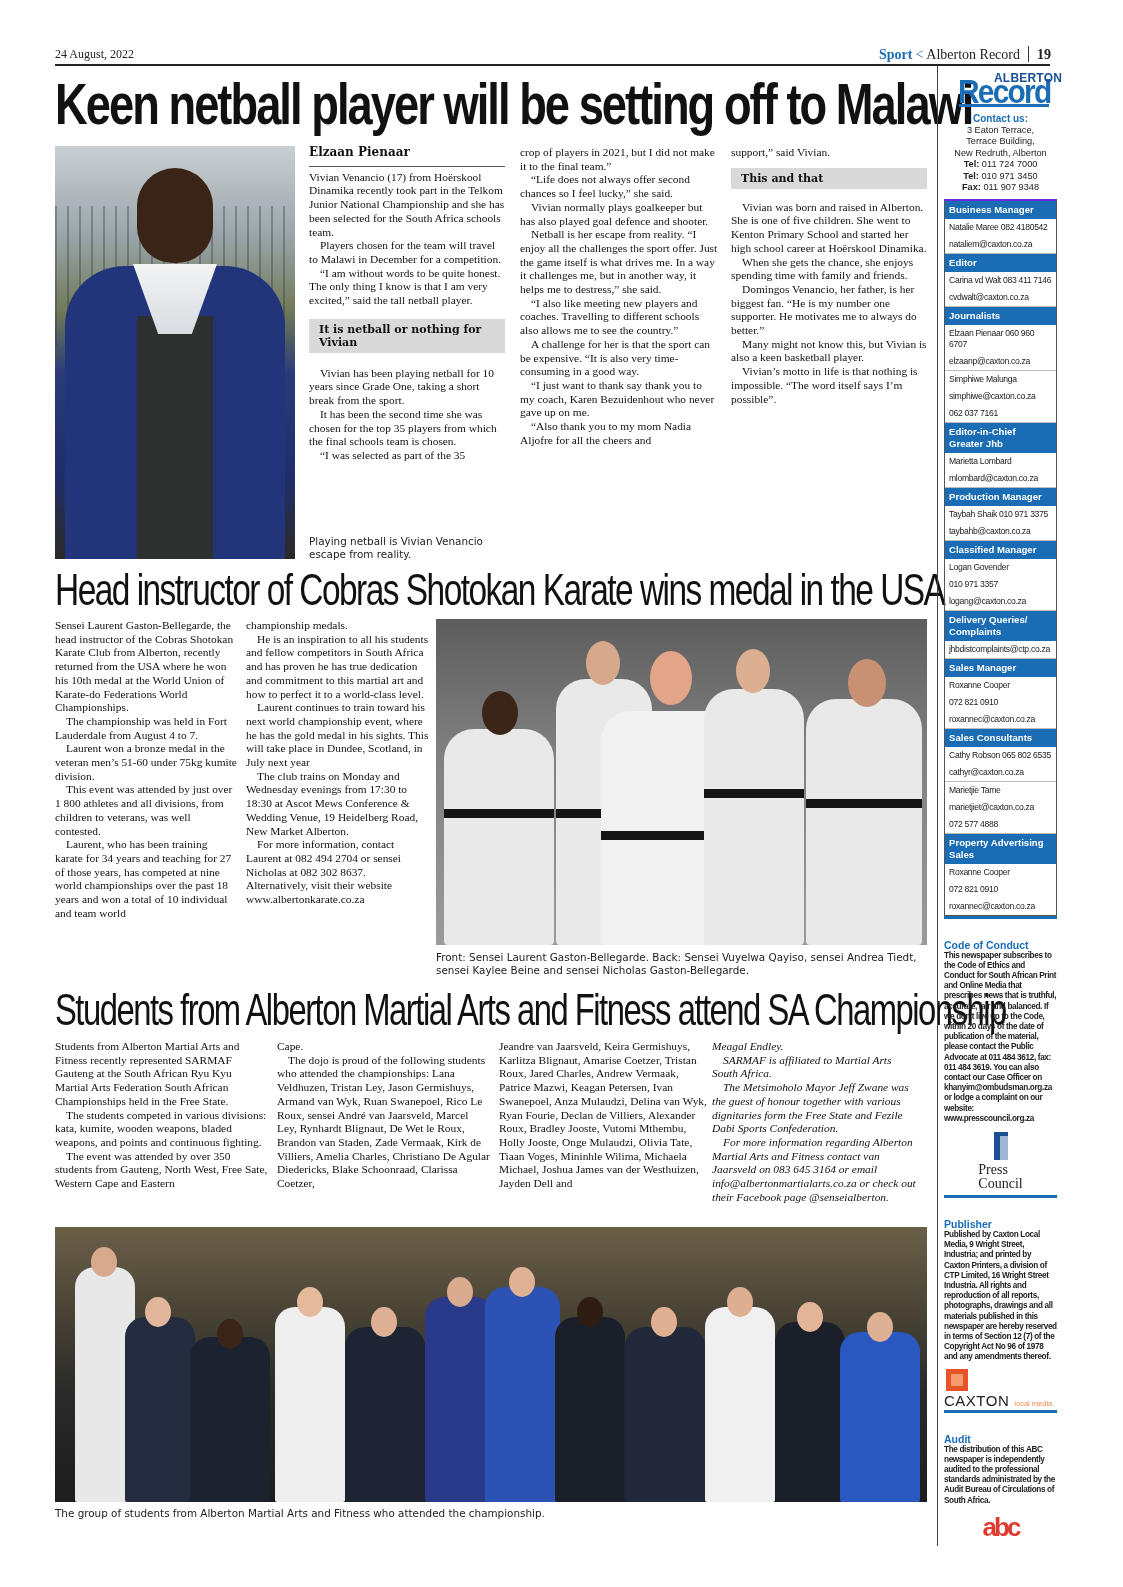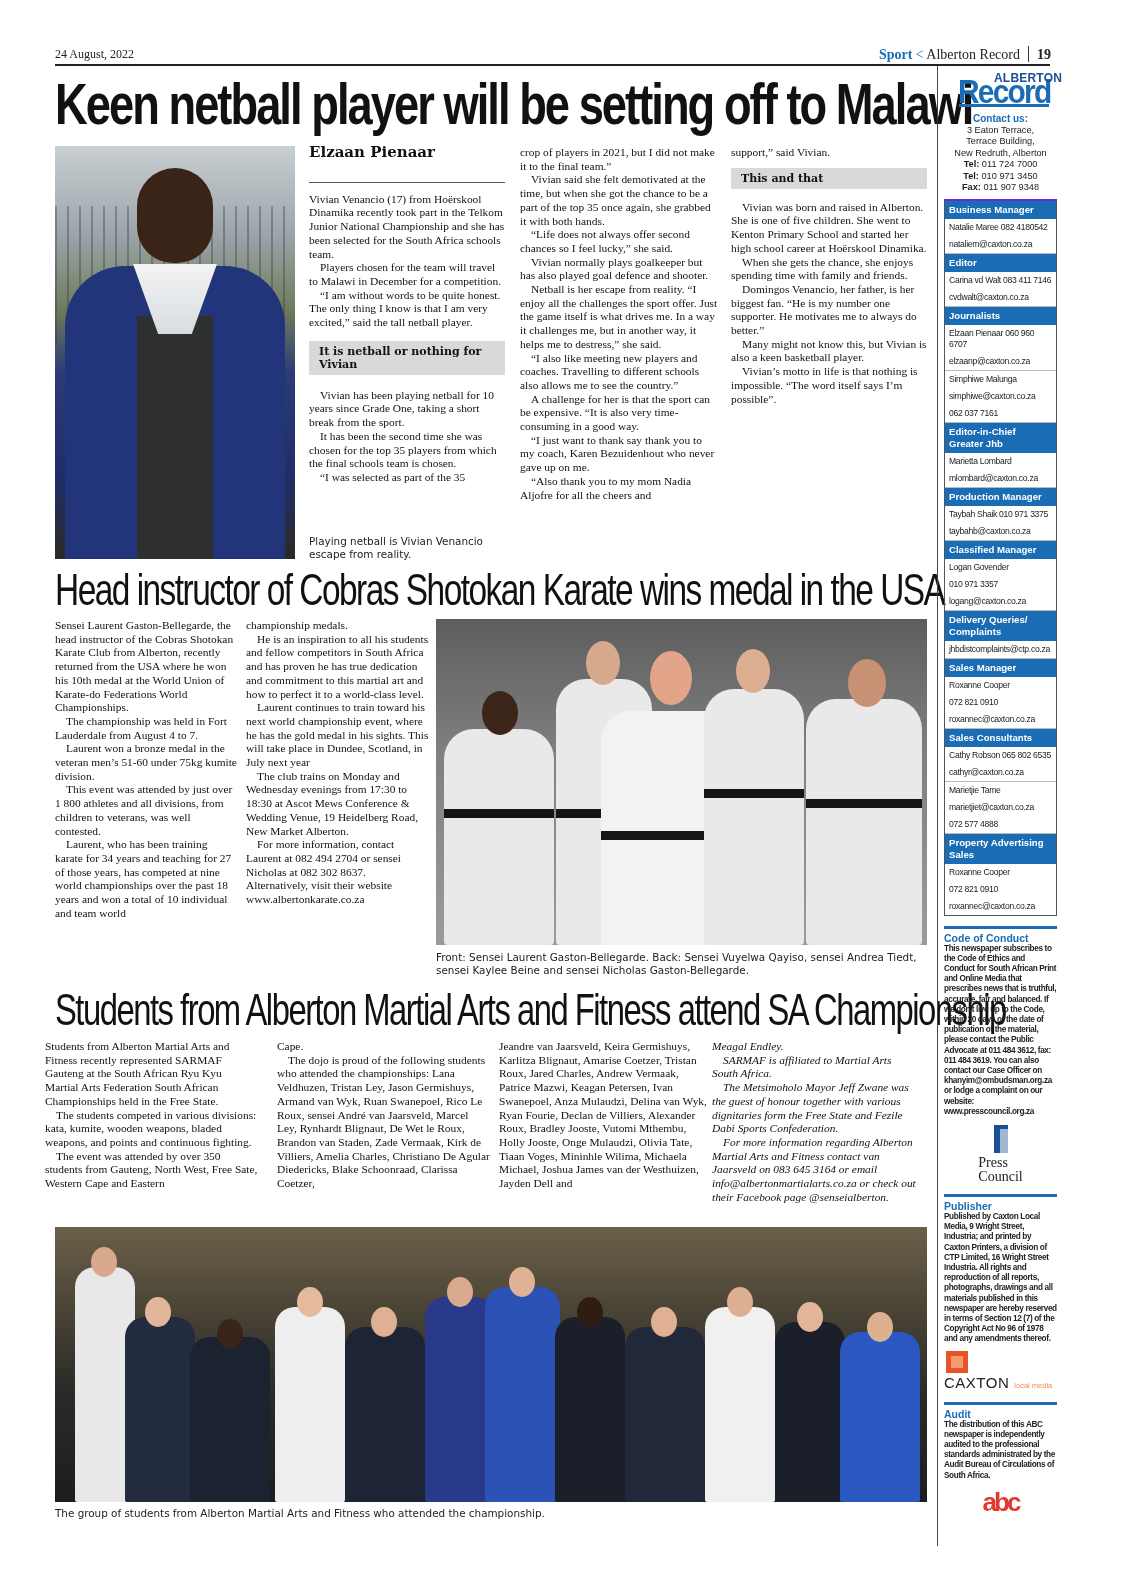--- a/index.html
+++ b/index.html
@@ -21,21 +21,21 @@
   .headline-heavy { font-family: "Liberation Sans", sans-serif; font-weight: bold; color: #111; letter-spacing: -2.5px; transform-origin: left top; white-space: nowrap; }
   .headline-light { font-family: "Liberation Sans", sans-serif; font-weight: normal; color: #111; letter-spacing: -2px; transform-origin: left top; white-space: nowrap; }
   .h1 { left: 55px; top: 70px; font-size: 58px; transform: scaleX(0.78); }
   .h2 { left: 55px; top: 565px; font-size: 44px; transform: scaleX(0.76); }
   .h3 { left: 55px; top: 985px; font-size: 44px; transform: scaleX(0.745); }
 
   
   .col { font-family: "Liberation Serif", serif; font-size: 11.4px; line-height: 13.7px; color: #111; text-align: left; }
   .col p { text-indent: 11px; }
   .col p.first { text-indent: 0; }
-  .byline { font-family: "DejaVu Serif", serif; font-weight: bold; font-size: 15px; padding-bottom: 22px; border-bottom: 1.5px solid #555; margin-bottom: 10px; }
+  .byline { font-family: "DejaVu Serif", serif; font-weight: bold; font-size: 12px; padding-bottom: 6px; border-bottom: 1.5px solid #555; margin-bottom: 4px; }
   .subhead { background: #d9d9d9; font-family: "DejaVu Serif", serif; font-weight: bold; font-size: 11px; line-height: 13px; padding: 4px 10px; margin: 11px 0 14px; }
   .caption { font-family: "DejaVu Sans", sans-serif; font-size: 10.4px; line-height: 13px; color: #222; }
 
   
   .photo { background: #777; overflow: hidden; }
   .photo-netball { left: 55px; top: 146px; width: 240px; height: 413px;
     background: linear-gradient(180deg, #c9cfd3 0%, #9aa4a8 22%, #6f7a57 40%, #2a3b78 55%, #1f2e6a 80%, #2c2a26 100%); }
   .photo-netball .fence { position:absolute; left:0; top:60px; width:100%; height:140px;
     background: repeating-linear-gradient(90deg, rgba(40,50,80,.35) 0 2px, transparent 2px 12px); }
   .photo-netball .head { position:absolute; left:82px; top:22px; width:76px; height:95px; border-radius: 40px 40px 38px 38px; background:#3a2418; }
@@ -63,21 +63,21 @@
   .logo-bar { position:absolute; left: 15px; top: 38px; width: 90px; height: 3px; background: #1a6db5; }
   .contact { text-align: center; font-family: "Liberation Sans", sans-serif; font-size: 9.2px; line-height: 11.5px; color: #222; margin-top: 2px; }
   .contact .contact-title { color: #1a6db5; font-weight: bold; font-size: 10px; }
   .contact b { font-weight: bold; }
   .staff-block { margin-top: 5px; border-top: 2px solid #6d28d9; }
   .staff-head { background: #1a6db5; color: #fff; font-family: "Liberation Sans", sans-serif; font-weight: bold; font-size: 9.6px; line-height: 12px; padding: 3px 4px; }
   .staff-line { font-family: "Liberation Sans", sans-serif; font-size: 8.6px; line-height: 11px; color: #222; padding: 3px 4px; letter-spacing: -0.3px; }
   .staff-group { border-bottom: 1px solid #bbb; }
   .staff-wrap { border: 1px solid #555; border-top: none; }
 
-  .side-section { margin-top: 10px; border-top: 3px solid #1a6db5; padding-top: 3px; }
+  .side-section { border-top: 3px solid #1a6db5; padding-top: 20px; }
   .side-title { font-family: "Liberation Sans", sans-serif; font-weight: bold; font-size: 10.5px; color: #1a6db5; }
   .side-text { font-family: "Liberation Sans", sans-serif; font-weight: bold; font-size: 8.2px; line-height: 10.2px; color: #222; letter-spacing: -0.35px; }
   .press-council { display:flex; align-items:center; justify-content:center; margin: 8px 0 4px; gap: 3px; flex-direction: column; }
   .pc-mark { width: 14px; height: 28px; border-left: 6px solid #1a4f93; border-top: 4px solid #1a4f93; background: #9fb7d3; }
   .pc-text { font-family: "Liberation Serif", serif; font-size: 14px; line-height: 14px; color: #222; }
   .caxton { margin-top: 6px; }
   .caxton-mark { width: 22px; height: 22px; background: #e8542a; position: relative; margin-left: 2px; }
   .caxton-mark::after { content:""; position:absolute; left:5px; top:5px; width:12px; height:12px; background:#f49a6e; border-right: 4px solid #e8542a; }
   .caxton-word { font-family: "Liberation Sans", sans-serif; font-size: 15px; color: #222; letter-spacing: 0.5px; }
   .caxton-sub { font-family: "Liberation Sans", sans-serif; font-size: 7.5px; color: #f08a4b; }
@@ -109,21 +109,20 @@
   <p>“I am without words to be quite honest. The only thing I know is that I am very excited,” said the tall netball player.</p>
   <div class="subhead">It is netball or nothing for Vivian</div>
   <p>Vivian has been playing netball for 10 years since Grade One, taking a short break from the sport.</p>
   <p>It has been the second time she was chosen for the top 35 players from which the final schools team is chosen.</p>
   <p>“I was selected as part of the 35</p>
 </div>
 <div class="abs caption" style="left:309px; top:535px; width:196px;">Playing netball is Vivian Venancio escape from reality.</div>
 
 <div class="abs col" style="left:520px; top:146px; width:198px;">
   <p class="first">crop of players in 2021, but I did not make it to the final team.”</p>
-  <p>Vivian said she felt demotivated at the time, but when she got the chance to be a part of the top 35 once again, she grabbed it with both hands.</p>
   <p>“Life does not always offer second chances so I feel lucky,” she said.</p>
   <p>Vivian normally plays goalkeeper but has also played goal defence and shooter.</p>
   <p>Netball is her escape from reality. “I enjoy all the challenges the sport offer. Just the game itself is what drives me. In a way it challenges me, but in another way, it helps me to destress,” she said.</p>
   <p>“I also like meeting new players and coaches. Travelling to different schools also allows me to see the country.”</p>
   <p>A challenge for her is that the sport can be expensive. “It is also very time-consuming in a good way.</p>
   <p>“I just want to thank say thank you to my coach, Karen Bezuidenhout who never gave up on me.</p>
   <p>“Also thank you to my mom Nadia Aljofre for all the cheers and</p>
 </div>
 
 <div class="abs col" style="left:731px; top:146px; width:196px;">
@@ -173,21 +172,21 @@
   <div class="gi-head" style="left:300px; top:30px; width:34px; height:44px; background:#dcae92;"></div>
   <div class="gi" style="left:370px; top:80px; width:116px; height:246px;">
       <div class="belt" style="top:100px;"></div>
     </div>
   <div class="gi-head" style="left:412px; top:40px; width:38px; height:48px; background:#c99173;"></div>
 </div>
 <div class="abs caption" style="left:436px; top:951px; width:491px;">Front: Sensei Laurent Gaston-Bellegarde. Back: Sensei Vuyelwa Qayiso, sensei Andrea Tiedt, sensei Kaylee Beine and sensei Nicholas Gaston-Bellegarde.</div>
 
 <div class="abs headline-light h3">Students from Alberton Martial Arts and Fitness attend SA Championship</div>
 
-<div class="abs col" style="left:45px; top:1040px; width:213px;">
+<div class="abs col" style="left:55px; top:1040px; width:213px;">
   <p class="first">Students from Alberton Martial Arts and Fitness recently represented SARMAF Gauteng at the South African Ryu Kyu Martial Arts Federation South African Championships held in the Free State.</p>
   <p>The students competed in various divisions: kata, kumite, wooden weapons, bladed weapons, and points and continuous fighting.</p>
   <p>The event was attended by over 350 students from Gauteng, North West, Free Sate, Western Cape and Eastern</p>
 </div>
 <div class="abs col" style="left:277px; top:1040px; width:213px;">
   <p class="first">Cape.</p>
   <p>The dojo is proud of the following students who attended the championships: Lana Veldhuzen, Tristan Ley, Jason Germishuys, Armand van Wyk, Ruan Swanepoel, Rico Le Roux, sensei André van Jaarsveld, Marcel Ley, Rynhardt Blignaut, De Wet le Roux, Brandon van Staden, Zade Vermaak, Kirk de Villiers, Amelia Charles, Christiano De Agular Diedericks, Blake Schoonraad, Clarissa Coetzer,</p>
 </div>
 <div class="abs col" style="left:499px; top:1040px; width:213px;">
   <p class="first">Jeandre van Jaarsveld, Keira Germishuys, Karlitza Blignaut, Amarise Coetzer, Tristan Roux, Jared Charles, Andrew Vermaak, Patrice Mazwi, Keagan Petersen, Ivan Swanepoel, Anza Mulaudzi, Delina van Wyk, Ryan Fourie, Declan de Villiers, Alexander Roux, Bradley Jooste, Vutomi Mthembu, Holly Jooste, Onge Mulaudzi, Olivia Tate, Tiaan Voges, Mininhle Wilima, Michaela Michael, Joshua James van der Westhuizen, Jayden Dell and</p>

